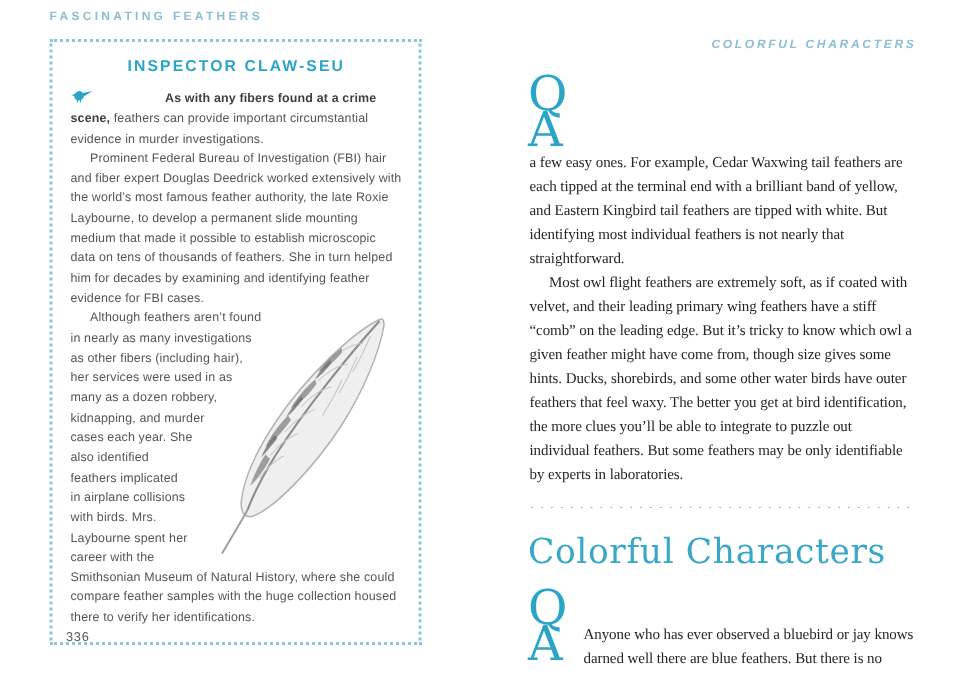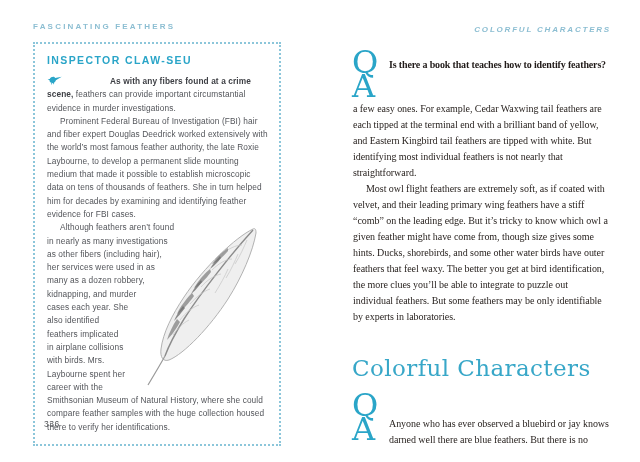--- a/index.html
+++ b/index.html
@@ -2,34 +2,34 @@
 <html style="--teal: #2aa5c8; --heading_teal: #38a7c8; --light_teal: #8cbed2; --border_teal: #8cc6da;"><head>
 <meta charset="utf-8">
 <style>
   html,body { margin:0; padding:0; background:#ffffff; }
   #spread {
     position:relative; width:640px; height:462px; background:#ffffff;
     overflow:hidden; font-family:"Liberation Sans", sans-serif;
   }
 
   
-  .page-left { position:absolute; left:33px; top:22px; width:248px; }
+  .page-left { position:absolute; left:33px; top:6px; width:248px; }
   .running-head {
     font-size:8px; letter-spacing:2.2px; font-weight:600;
     color:var(--light_teal,#8cbed2);
   }
   .running-head.right { text-align:right; font-style:italic; font-weight:600; letter-spacing:1.8px; }
 
   .sidebar-box {
     margin-top:11px; border:2px dotted var(--border_teal,#8cc6da);
     padding:10px 11px 10px 12px;
   }
   .sidebar-title {
     font-size:10.5px; font-weight:bold; letter-spacing:1.4px;
-    color:var(--teal,#2aa5c8); margin:0 0 9px 0;
+    color:var(--teal,#2aa5c8); margin:0 0 9px 0;text-align:center;
   }
   .sidebar-box p {
     margin:0; font-size:8.3px; line-height:13.3px; letter-spacing:.1px;
     color:#53555a;
   }
   .sidebar-box p.indent { text-indent:13px; }
   .intro-bold { font-weight:bold; color:#3d3f44;margin-left:45px; }
   .bird { display:inline-block; width:15px; height:10px; vertical-align:-1px; margin-right:3px; }
 
   .feather-wrap {
@@ -131,21 +131,20 @@
         </span><span>Although feathers aren’t found in nearly as many investigations as other fibers (including hair), her services were used in as many as a dozen robbery, kidnapping, and murder cases each year. She also identified feathers implicated in airplane collisions with birds. Mrs. Laybourne spent her career with the Smithsonian Museum of Natural History, where she could compare feather samples with the huge collection housed there to verify her identifications.</span>
       </p>
     </div>
   </div>
 
   <div class="page-right">
     <div class="running-head right">COLORFUL CHARACTERS</div>
 
     <div class="qa-row q">
       <span class="cap">Q</span>
-      <span class="qtext">Is there a book that teaches how to identify feathers?</span>
     </div>
     <div class="qa-row a">
       <span class="cap">A</span>
     </div>
     <p class="cont">a few easy ones. For example, Cedar Waxwing tail feathers are each tipped at the terminal end with a brilliant band of yellow, and Eastern Kingbird tail feathers are tipped with white. But identifying most individual feathers is not nearly that straightforward.</p>
     <p class="cont indent">Most owl flight feathers are extremely soft, as if coated with velvet, and their leading primary wing feathers have a stiff “comb” on the leading edge. But it’s tricky to know which owl a given feather might have come from, though size gives some hints. Ducks, shorebirds, and some other water birds have outer feathers that feel waxy. The better you get at bird identification, the more clues you’ll be able to integrate to puzzle out individual feathers. But some feathers may be only identifiable by experts in laboratories.</p>
 
     <span class="zigzag">ˇˇˇˇˇˇˇˇˇˇˇˇˇˇˇˇˇˇˇˇˇˇˇˇˇˇˇˇˇˇˇˇˇˇˇˇˇˇˇˇˇˇˇˇˇˇˇˇˇˇˇˇˇˇˇˇˇˇ</span>
 
     <h2 class="section-heading">Colorful Characters</h2>

